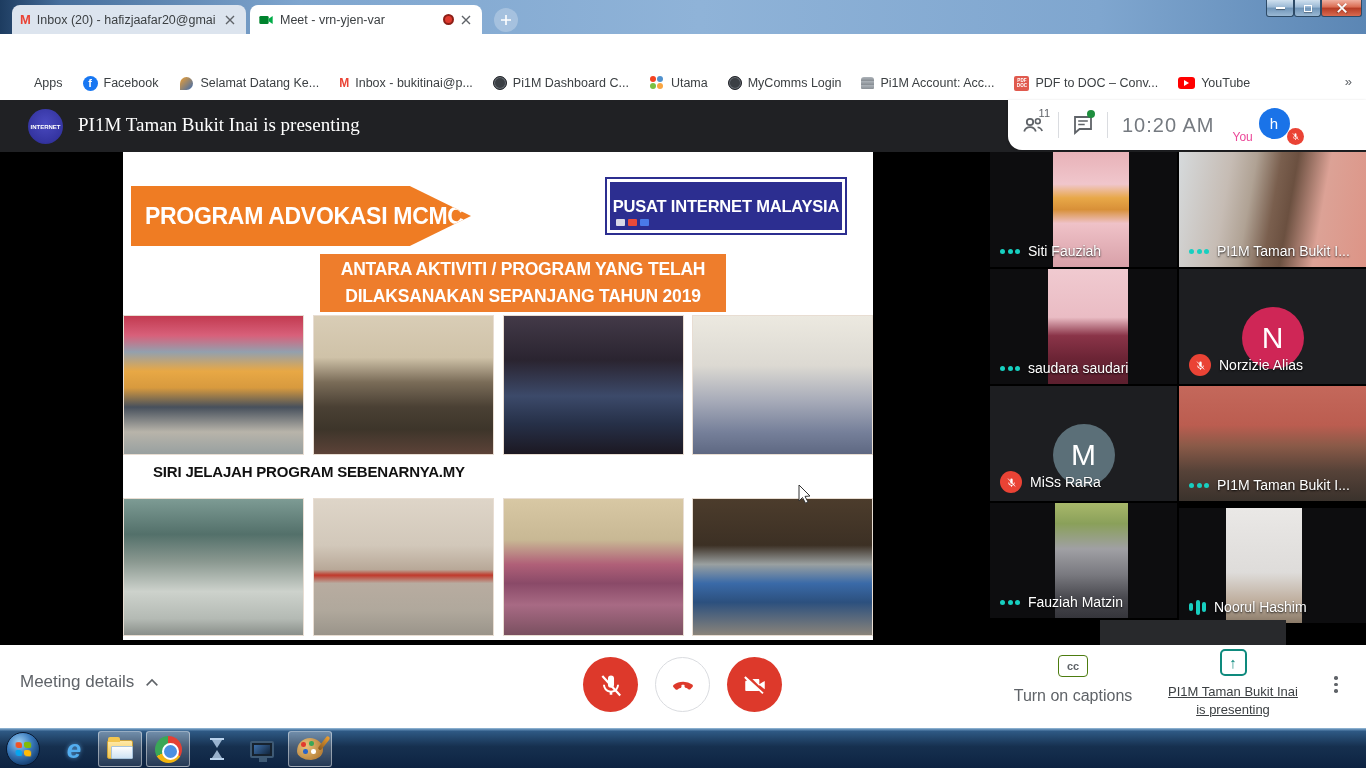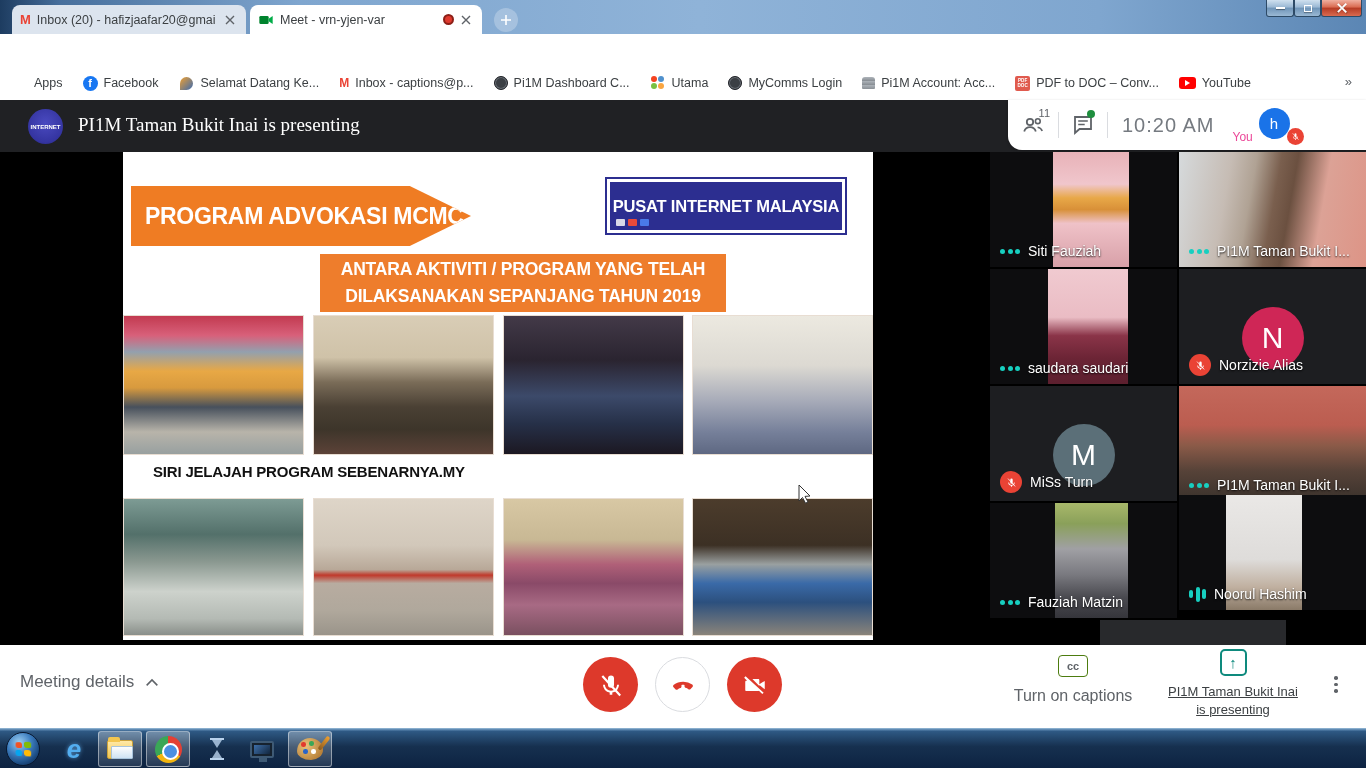--- a/index.html
+++ b/index.html
@@ -243,21 +243,21 @@
       <span>Facebook</span>
     </div>
     <div class="bm">
       <span class="fav">
           <span style="width:13px;height:13px;border-radius:50% 50% 50% 0;background:linear-gradient(135deg,#f0a030,#3a6ab0);"></span>
         </span>
       <span>Selamat Datang Ke...</span>
     </div>
     <div class="bm">
       <span class="gmail-m" style="font-size:12px;">M</span>
-      <span>Inbox - captions@p...</span>
+      <span>Inbox - bukitinai@p...</span>
     </div>
     <div class="bm">
       <span class="globe"></span>
       <span>Pi1M Dashboard C...</span>
     </div>
     <div class="bm">
       <span class="fav joomla">
         <i style="background:#f44321"></i>
           <i style="background:#5091cd"></i>
           <i style="background:#7ac143"></i>
@@ -408,21 +408,21 @@
     <div class="tile" style="left:0;top:234px;background:#1d1e21;">
       <span class="avatar-big" style="background:#5b6f78;">M</span>
       <div class="tlabel">
         <span class="p-muted">
             <svg width="11" height="11" viewBox="0 0 24 24">
               <path fill="#fff" d="M12 14.5a2.6 2.6 0 0 0 2.6-2.6V6a2.6 2.6 0 0 0-5.2 0v5.9A2.6 2.6 0 0 0 12 14.5z"></path>
               <path fill="#fff" d="M17.4 12a5.4 5.4 0 0 1-10.8 0H5a7 7 0 0 0 6 6.9V21h2v-2.1a7 7 0 0 0 6-6.9z"></path>
               <path stroke="#fff" stroke-width="1.8" d="M4.5 3.5l15.5 17"></path>
             </svg>
           </span>
-        <span class="tname">MiSs Turn</span>
+        <span class="tname">MiSs RaRa</span>
       </div>
     </div>
 
     <div class="tile" style="left:189px;top:234px;background:linear-gradient(180deg,#c4685b 0,#bb5d50 34%,#8a5a48 52%,#564238 74%,#3a322c 100%);">
       <div class="tlabel">
           <span class="p-dots">
             <i></i>
             <i></i>
             <i></i>
           </span>
@@ -435,21 +435,21 @@
       <div class="tlabel">
           <span class="p-dots">
             <i></i>
             <i></i>
             <i></i>
           </span>
           <span class="tname">Fauziah Matzin</span>
         </div>
     </div>
 
-    <div class="tile" style="left:189px;top:343px;background:#0d0d0f;">
+    <div class="tile" style="left:189px;top:356px;background:#0d0d0f;">
       <div class="vstrip" style="left:47px;width:76px;background:linear-gradient(180deg,#eae8e6 0,#dedcda 56%,#c0b0a0 80%,#8a7a68 100%);"></div>
       <div class="tlabel">
           <span class="p-bars">
             <i></i>
             <i></i>
             <i></i>
           </span>
           <span class="tname">Noorul Hashim</span>
         </div>
     </div>

